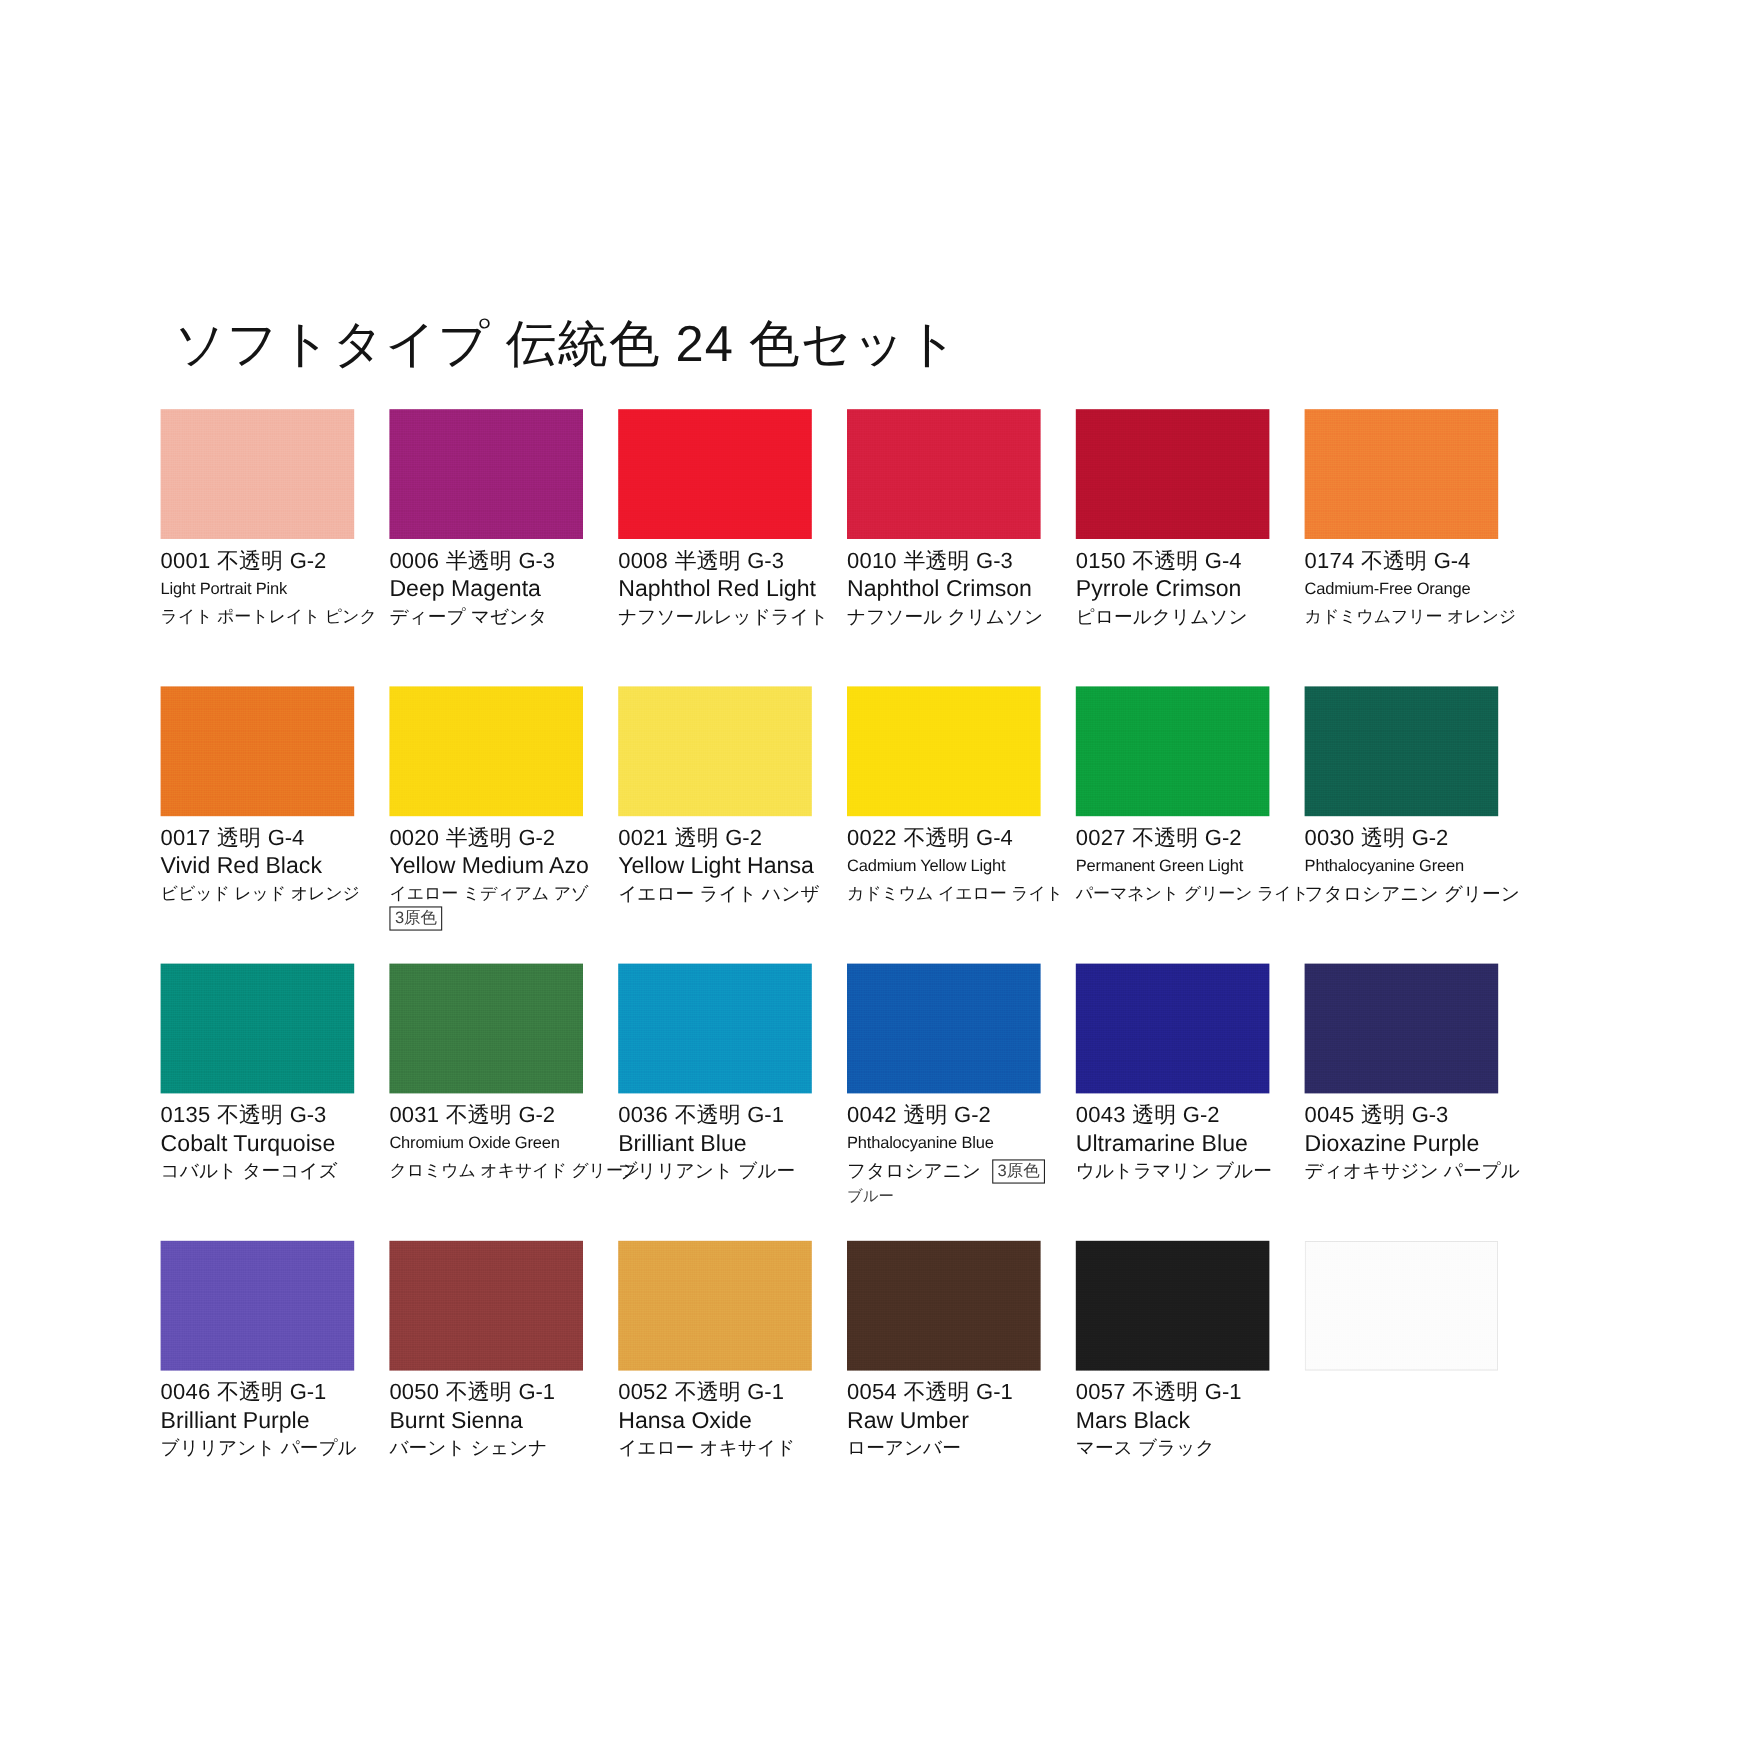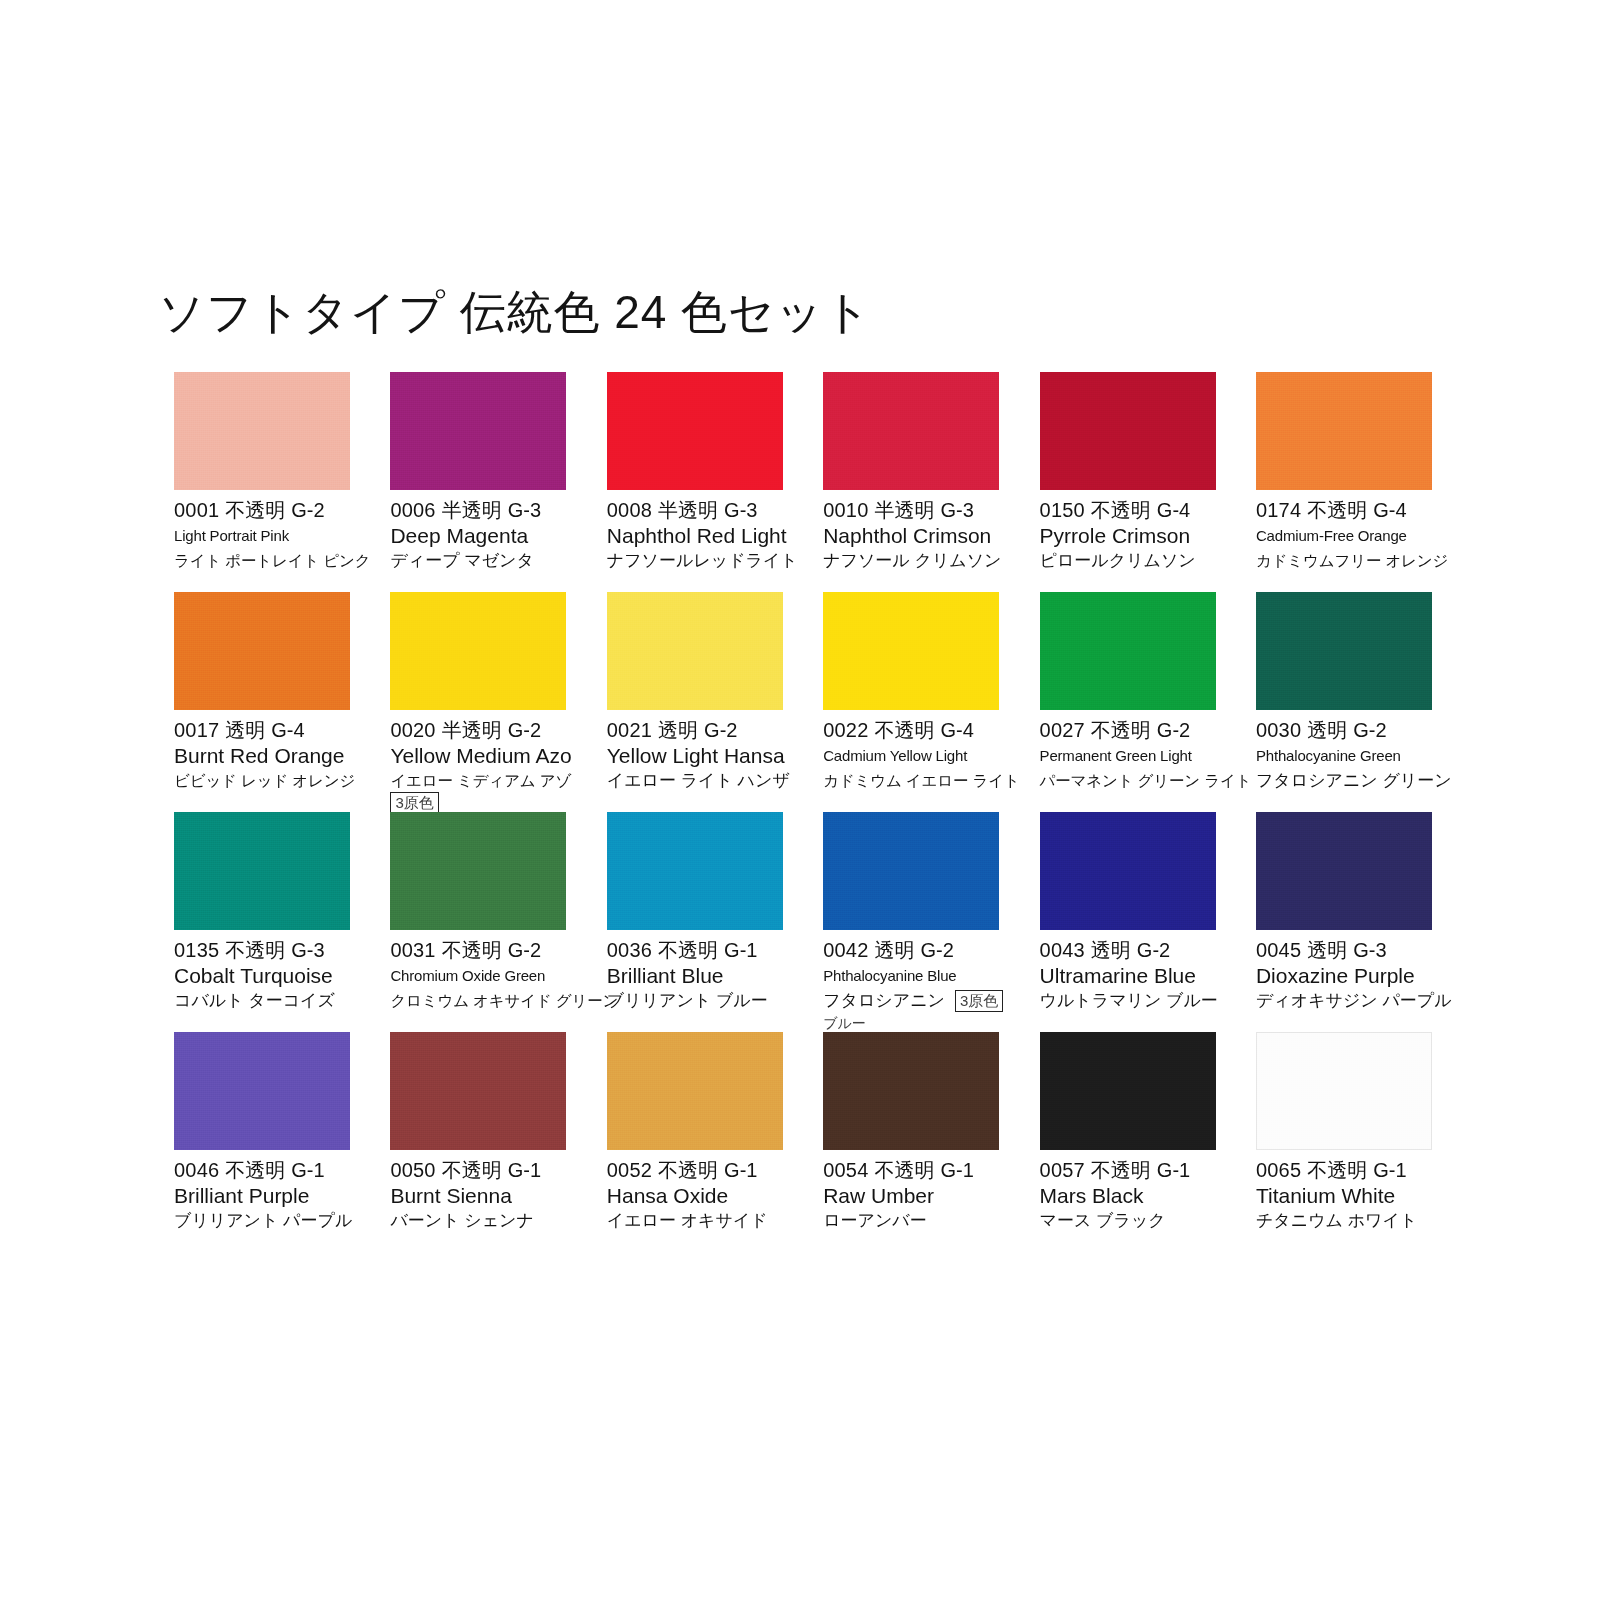--- a/index.html
+++ b/index.html
@@ -29,28 +29,29 @@
     font-size: 46px;
     line-height: 1.0;
     letter-spacing: 0.02em;
     font-weight: 400;
     white-space: nowrap;
     color: #141414;
     margin-top: 10px;
   }
   .swatch-grid {
     position: absolute;
-    left: 174px;
+    left: 146px;
     top: 372px;
     width: 1282px;
     display: grid;
     grid-template-columns: repeat(6, 176px);
     column-gap: 40.4px;
     grid-auto-rows: 220px;
     row-gap: 0px;
+    gap: 32px;
   }
   .swatch-cell {
     position: relative;
     width: 176px;
   }
   .swatch-chip {
     width: 176px;
     height: 118px;
     display: block;
     position: relative;
@@ -193,21 +194,21 @@
           <div class="line-en tight">Cadmium-Free Orange</div>
           <div class="line-jp-wrap">
             <div class="line-jp tight">カドミウムフリー オレンジ</div>
           </div>
         </div>
       </div>
       <div class="swatch-cell">
         <div class="swatch-chip" title="Vivid Red Orange" style="background-color: rgb(232, 118, 35);"></div>
         <div class="swatch-info">
           <div class="line-code"><span class="code-num">0017</span><span class="code-opacity">透明</span><span class="code-grade">G-4</span></div>
-          <div class="line-en">Burnt Red Orange</div>
+          <div class="line-en">Vivid Red Black</div>
           <div class="line-jp-wrap">
             <div class="line-jp tight">ビビッド レッド オレンジ</div>
           </div>
         </div>
       </div>
       <div class="swatch-cell">
         <div class="swatch-chip" title="Yellow Medium Azo" style="background-color: rgb(251, 217, 17);"></div>
         <div class="swatch-info">
           <div class="line-code"><span class="code-num">0020</span><span class="code-opacity">半透明</span><span class="code-grade">G-2</span></div>
           <div class="line-en">Yellow Medium Azo</div>
@@ -364,23 +365,16 @@
         <div class="swatch-info">
           <div class="line-code"><span class="code-num">0057</span><span class="code-opacity">不透明</span><span class="code-grade">G-1</span></div>
           <div class="line-en">Mars Black</div>
           <div class="line-jp-wrap">
             <div class="line-jp">マース ブラック</div>
           </div>
         </div>
       </div>
       <div class="swatch-cell">
         <div class="swatch-chip is-white" title="Titanium White" style="background-color: rgb(252, 252, 252);"></div>
-        <div class="swatch-info">
-          <div class="line-code"><span class="code-num">0065</span><span class="code-opacity">不透明</span><span class="code-grade">G-1</span></div>
-          <div class="line-en">Titanium White</div>
-          <div class="line-jp-wrap">
-            <div class="line-jp">チタニウム ホワイト</div>
-          </div>
-        </div>
       </div>
     </div>
 
 </div>
 
 </body></html>

